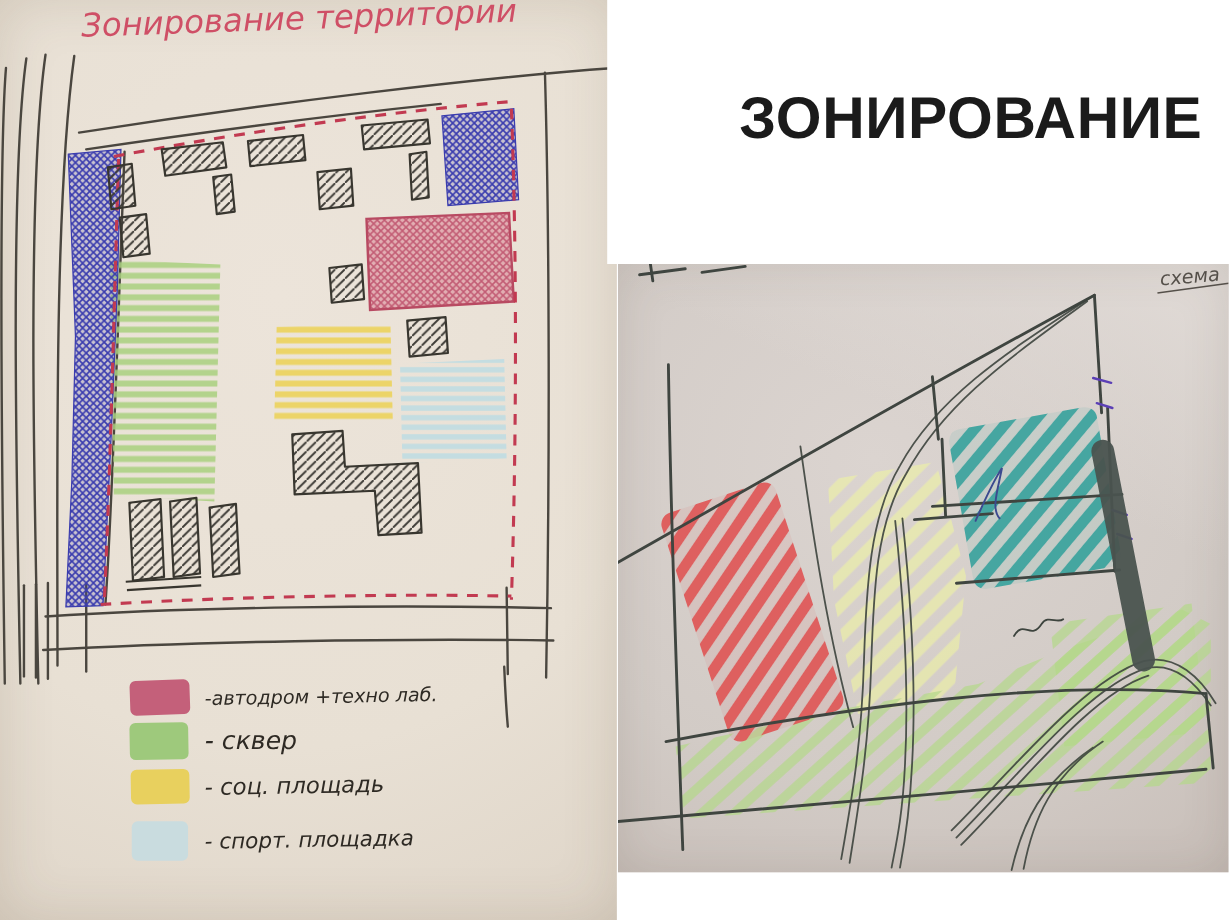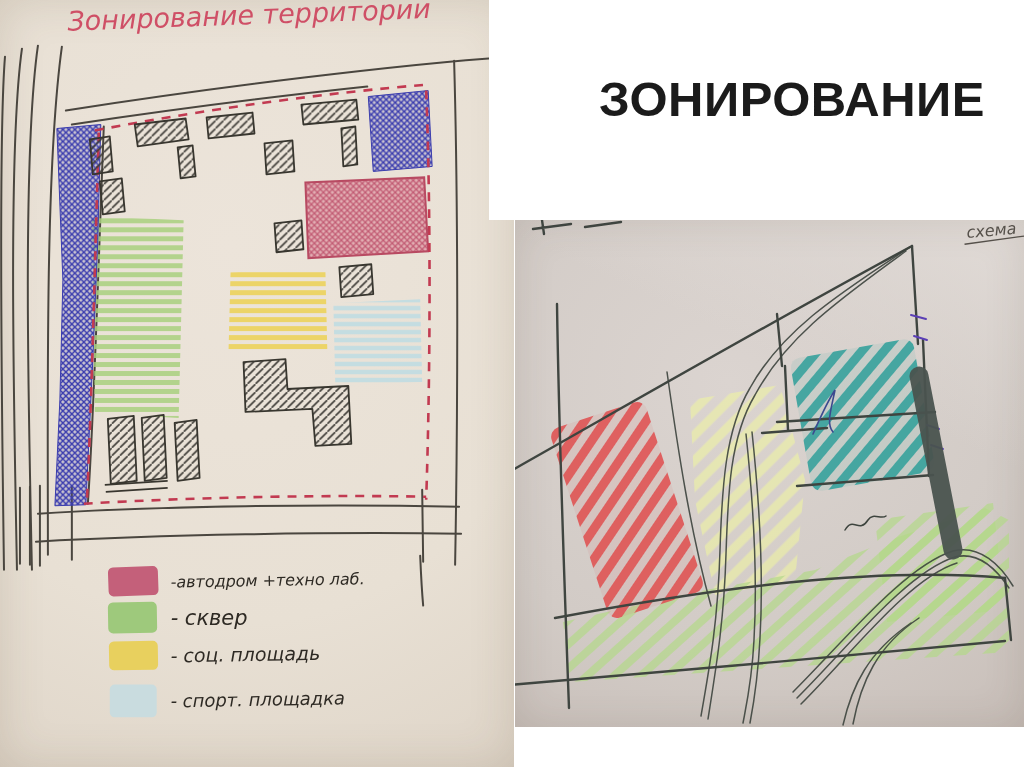--- a/index.html
+++ b/index.html
@@ -8,21 +8,21 @@
   .photo{position:absolute;overflow:hidden;}
   .photo-left{left:0;top:0;width:514px;height:767px;
     background:
       radial-gradient(130% 95% at 45% 32%, #ece4da 0%, #e8e0d4 52%, #ddd3c6 88%, #d0c5b5 100%);
     box-shadow:inset 0 0 46px rgba(92,74,52,.16);}
   .photo-right{left:515px;top:220px;width:509px;height:507px;
     background:
       linear-gradient(205deg, #e2dcd8 0%, rgba(226,220,216,0) 34%),
       radial-gradient(125% 110% at 42% 32%, #dbd4d0 0%, #d2cbc6 48%, #c6bcb6 82%, #b4a9a1 100%);
     box-shadow:inset 0 0 40px rgba(80,62,48,.14);}
-  .title-area{position:absolute;left:489px;top:0;width:509px;height:220px;background:#ffffff;}
+  .title-area{position:absolute;left:506px;top:0;width:509px;height:220px;background:#ffffff;}
   .title-area h1{margin:0;padding:74px 13px 0 0;text-align:right;
     font-size:49px;line-height:1.05;font-weight:bold;letter-spacing:.5px;color:#1b1b1b;
     font-family:"Liberation Sans",sans-serif;}
   svg{display:block;}
   .hand{font-family:"DejaVu Sans",sans-serif;font-style:italic;}
 </style>
 </head>
 <body>
 
 <div class="slide">

